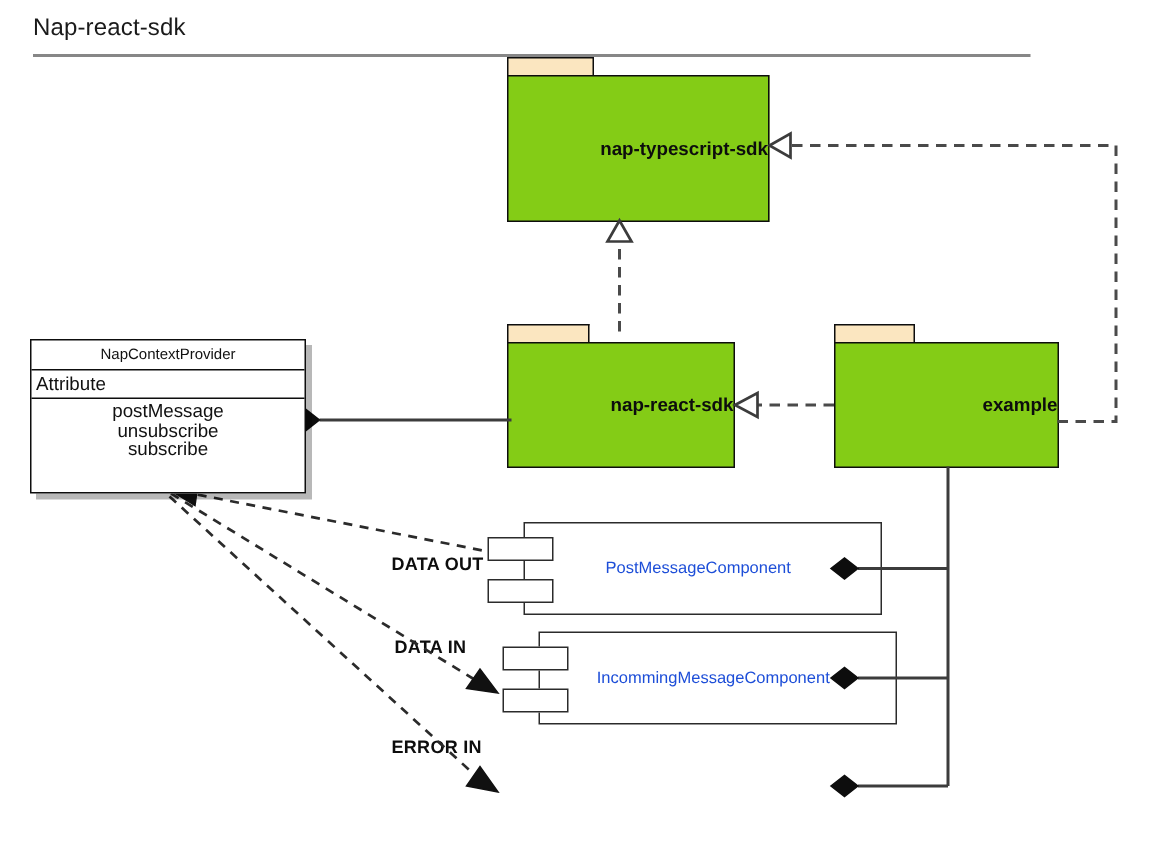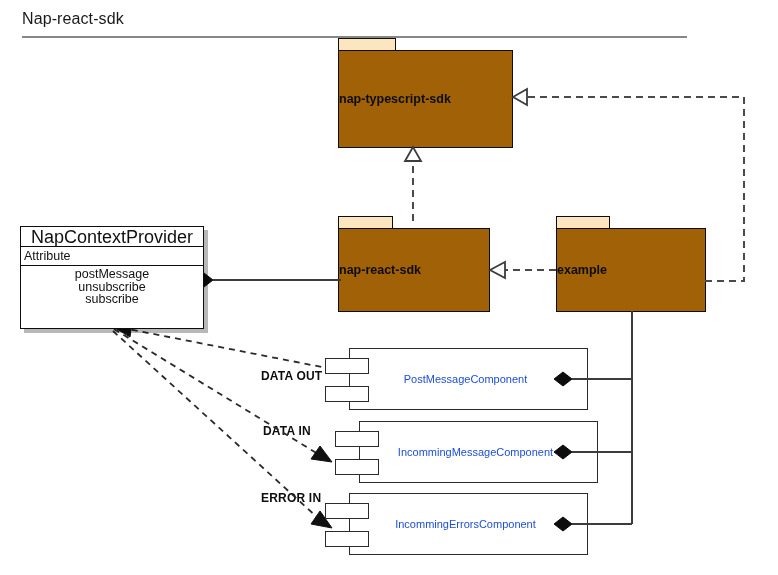--- a/index.html
+++ b/index.html
@@ -41,25 +41,25 @@
     position: absolute;
     left: 0; top: 0;
     height: 13px;
     background: #fbe6c0;
     border: 1.6px solid #0d0d0d;
     border-bottom: none;
   }
   .package .pkg-body {
     position: absolute;
     left: 0;
-    background: #a16207;
+    background: #84cc16;
     border: 1.6px solid #0d0d0d;
     display: flex;
     align-items: center;
-    justify-content: flex-start;
+    justify-content: flex-end;
   }
   .package .pkg-label {
     font-size: 12.5px;
     font-weight: bold;
     color: #0d0d0d;
     text-align: center;
     white-space: nowrap;
   }
 
   
@@ -69,21 +69,21 @@
     width: 184px; height: 103px;
     background: #ffffff;
     border: 1.6px solid #0d0d0d;
     box-shadow: 4px 4px 0 0 rgba(0,0,0,0.28);
     z-index: 5;
   }
   #class-napcontextprovider .cls-name {
     height: 20px;
     line-height: 20px;
     text-align: center;
-    font-size: 18px;
+    font-size: 10px;
     color: #111;
     border-bottom: 1.6px solid #0d0d0d;
   }
   #class-napcontextprovider .cls-attrhdr {
     height: 19px;
     line-height: 19px;
     text-align: left;
     padding-left: 3px;
     font-size: 12.5px;
     color: #111;
@@ -236,25 +236,18 @@
   </div>
 
   <div class="component" style="left:335px; top:421px; width:240px; height:62px;">
     <div class="cmp-body" style="width:239px; height:62px;">
       <span class="cmp-label">IncommingMessageComponent</span>
     </div>
     <div class="cmp-port" style="top:10px;"></div>
     <div class="cmp-port" style="top:38px;"></div>
   </div>
 
-  <div class="component" style="left:325px; top:493px; width:240px; height:62px;">
-    <div class="cmp-body" style="width:239px; height:62px;">
-      <span class="cmp-label">IncommingErrorsComponent</span>
-    </div>
-    <div class="cmp-port" style="top:10px;"></div>
-    <div class="cmp-port" style="top:38px;"></div>
-  </div>
 
   <div class="edge-label" style="left:241px; top:369px;margin-left:20px;">DATA OUT</div>
   <div class="edge-label" style="left:263px; top:424px;">DATA IN</div>
   <div class="edge-label" style="left:261px; top:491px;">ERROR IN</div>
 
 </div>
 
 </body></html>

